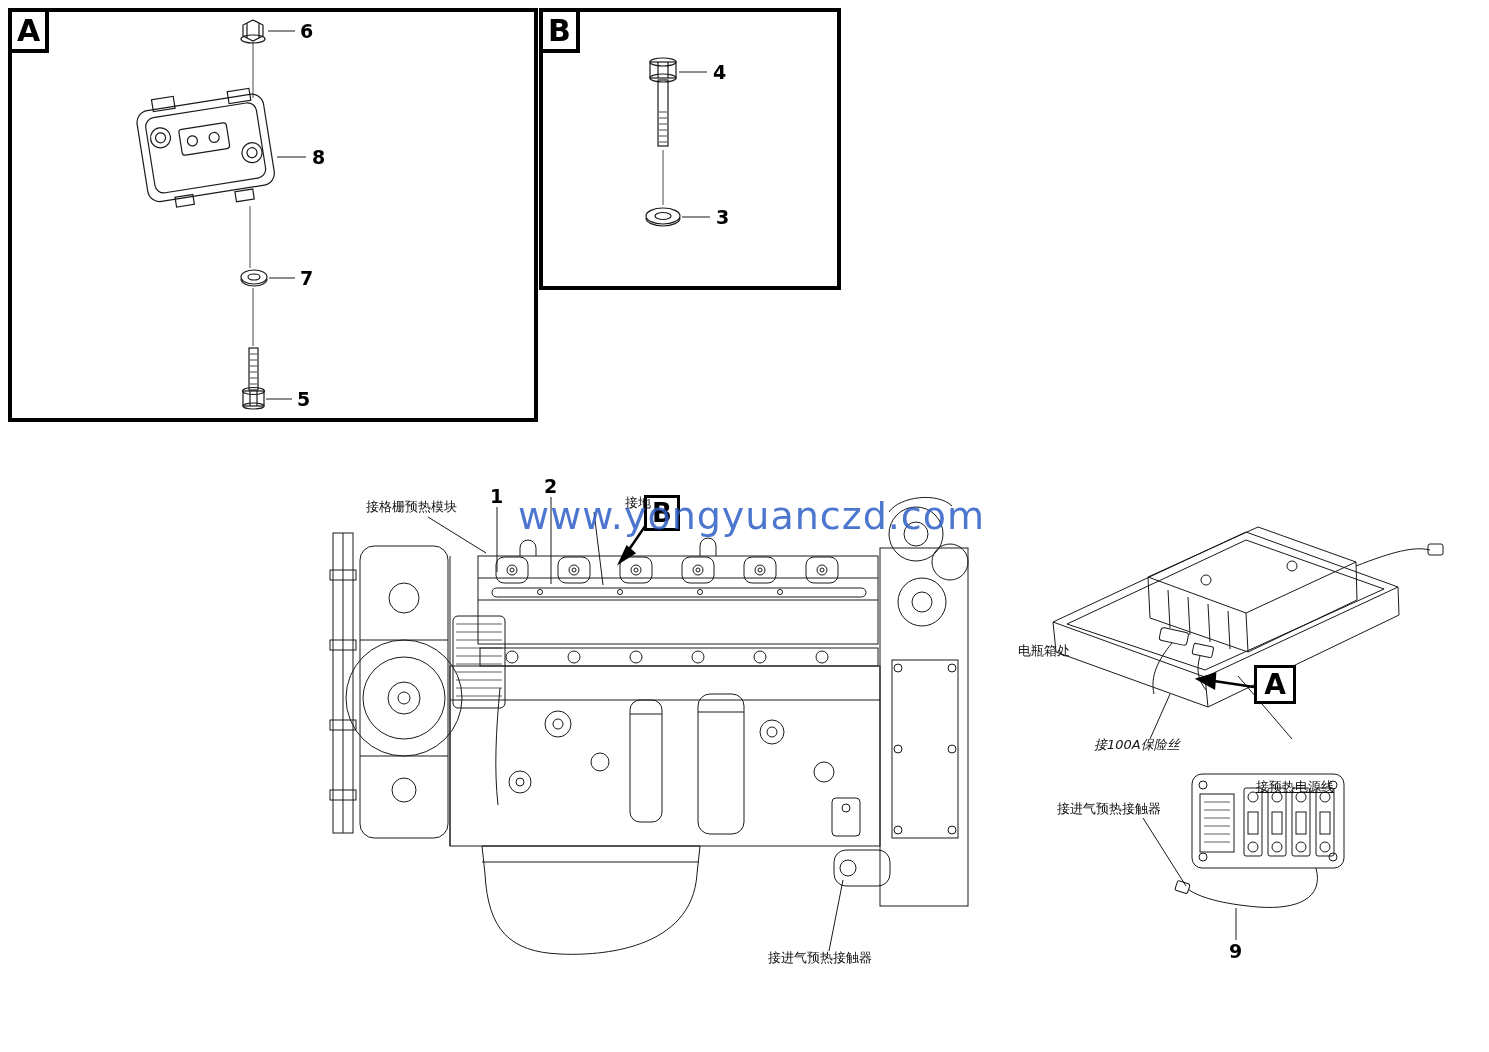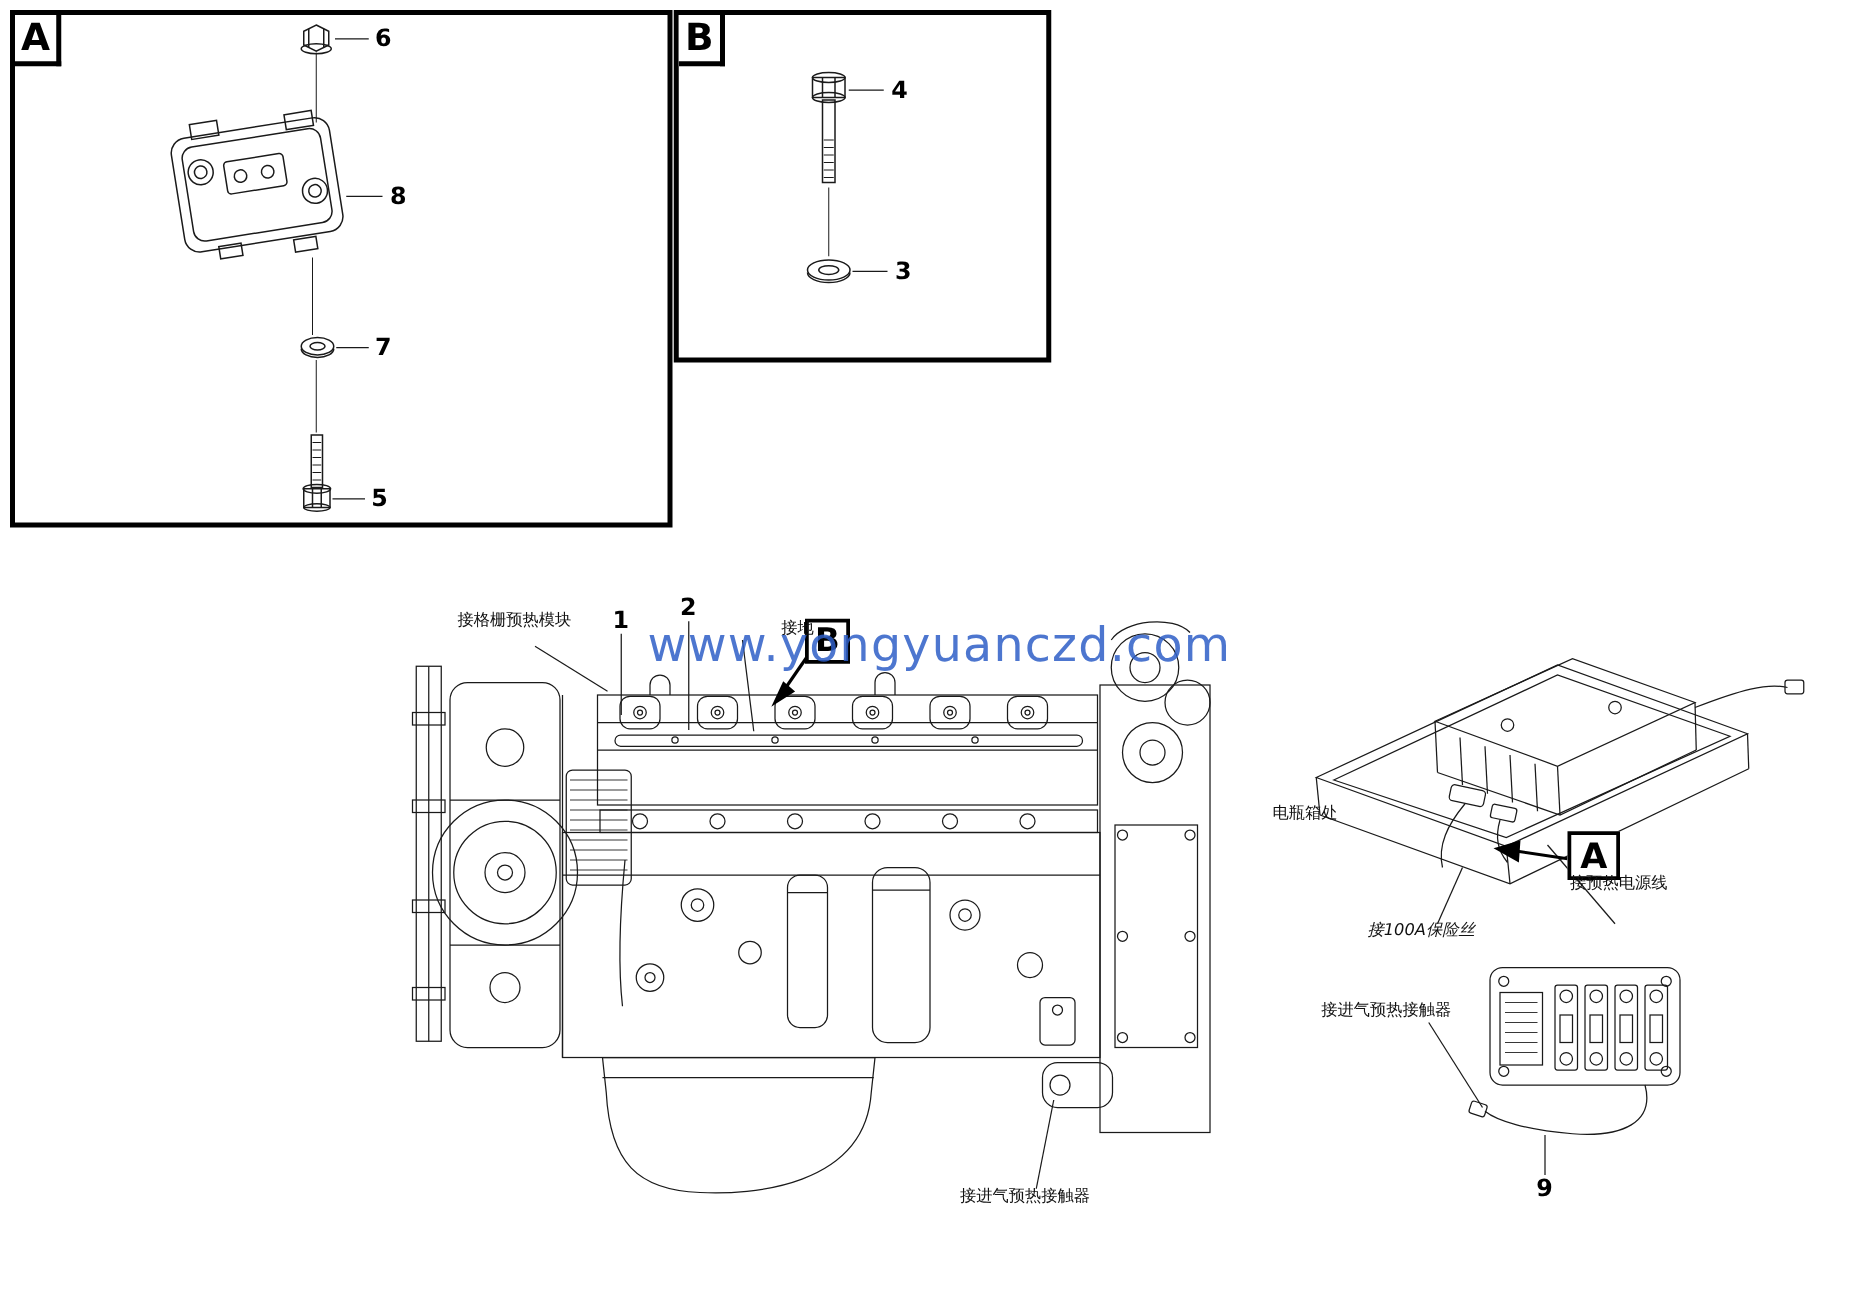--- a/index.html
+++ b/index.html
@@ -322,30 +322,30 @@
   <div class="ref-corner" style="left:543px; top:12px;">B</div>
 
   <div class="part-num" style="left:300px; top:22px;">6</div>
   <div class="part-num" style="left:312px; top:148px;">8</div>
   <div class="part-num" style="left:300px; top:269px;">7</div>
   <div class="part-num" style="left:297px; top:390px;">5</div>
 
   <div class="part-num" style="left:713px; top:63px;">4</div>
   <div class="part-num" style="left:716px; top:208px;">3</div>
 
-  <div class="cn-label" style="left:366px; top:490px;">接格栅预热模块</div>
+  <div class="cn-label" style="left:366px; top:500px;">接格栅预热模块</div>
   <div class="part-num" style="left:490px; top:487px;">1</div>
   <div class="part-num" style="left:544px; top:477px;">2</div>
   <div class="cn-label" style="left:580px; top:496px;margin-left:45px;">接地</div>
   <div class="ref-callout" style="left:644px; top:495px; width:36px; height:36px;">B</div>
   <div class="cn-label" style="left:768px; top:951px;">接进气预热接触器</div>
 
   <div class="cn-label" style="left:1018px; top:644px;">电瓶箱处</div>
   <div class="ref-callout" style="left:1254px; top:665px; width:42px; height:39px; font-size:28px;">A</div>
   <div class="cn-label" style="left:1094px; top:738px;font-style:italic;">接100A保险丝</div>
-  <div class="cn-label" style="left:1256px; top:700px;">接预热电源线</div>
+  <div class="cn-label" style="left:1256px; top:780px;text-decoration:underline;">接预热电源线</div>
 
   <div class="cn-label" style="left:1057px; top:802px;">接进气预热接触器</div>
   <div class="part-num" style="left:1229px; top:942px;">9</div>
 
   <div id="watermark">www.yongyuanczd.com</div>
 
 </div>
 
 </body></html>

